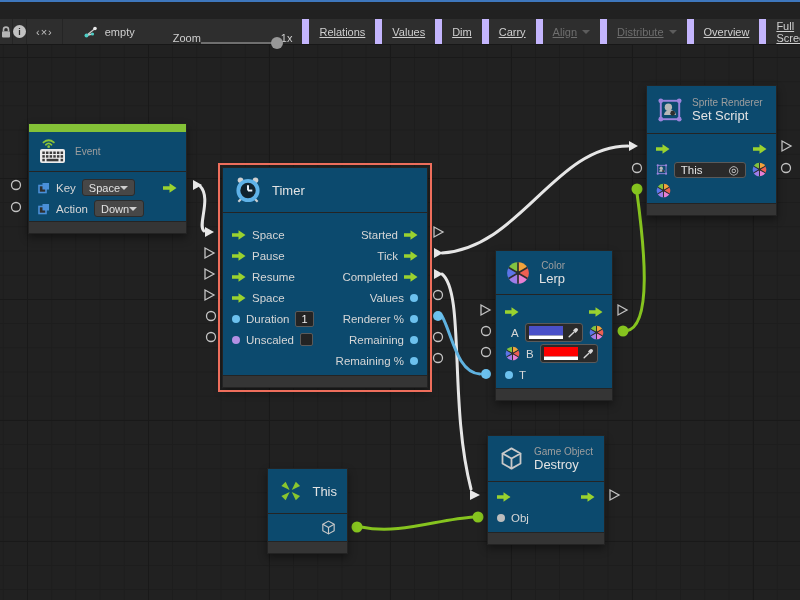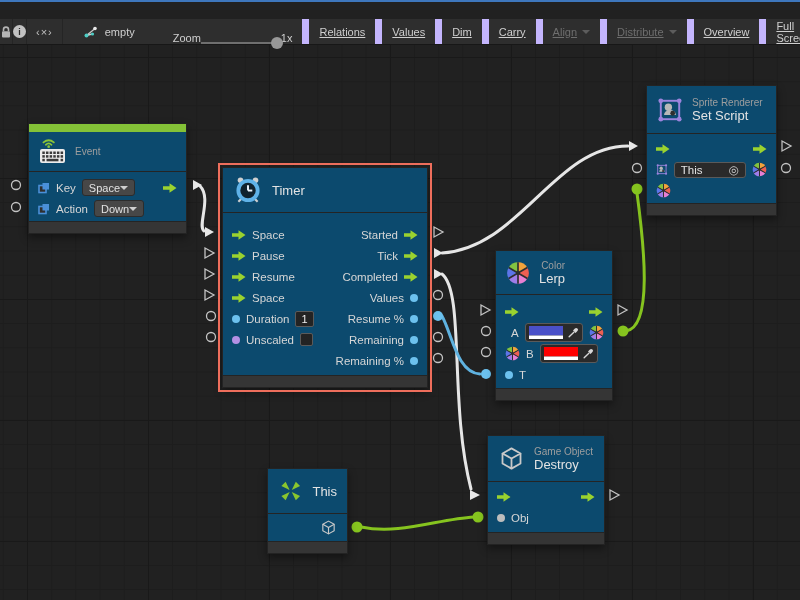--- a/index.html
+++ b/index.html
@@ -363,21 +363,21 @@
         <span class="rgt">
             <span>Values</span>
         <span class="dot blue"></span>
           </span>
       </div>
       <div class="nrow">
         <span class="dot blue"></span>
         <span>Duration</span>
         <span class="nf">1</span>
         <span class="rgt">
-            <span>Resume %</span>
+            <span>Renderer %</span>
         <span class="dot blue"></span>
           </span>
       </div>
       <div class="nrow">
         <span class="dot purple"></span>
         <span>Unscaled</span>
         <span class="cb"></span>
         <span class="rgt">
             <span>Remaining</span>
         <span class="dot blue"></span>

